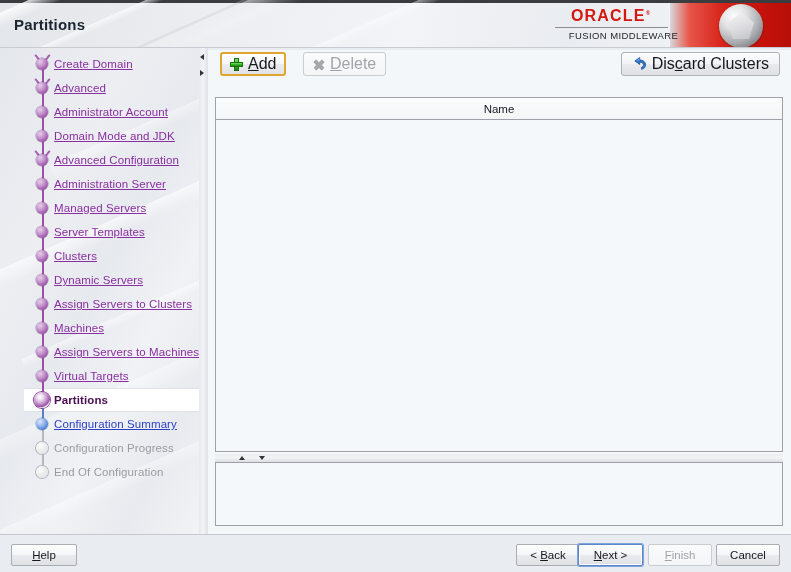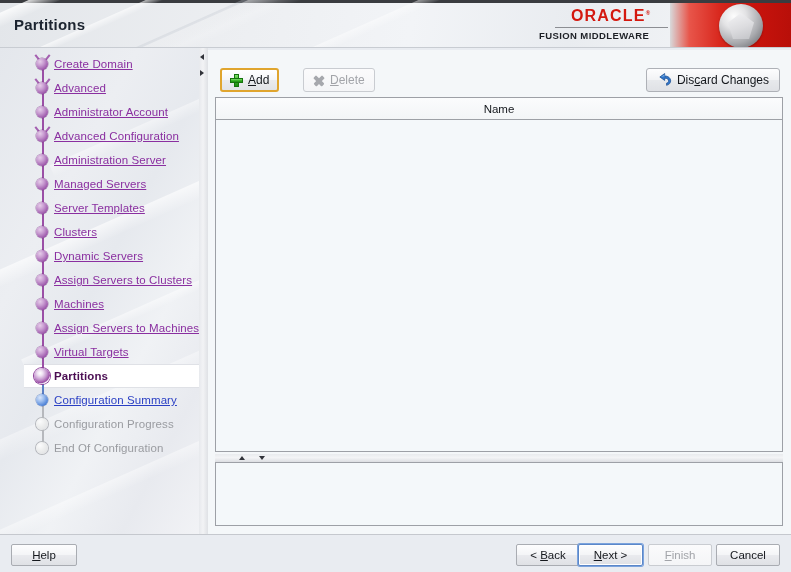--- a/index.html
+++ b/index.html
@@ -103,24 +103,25 @@
     letter-spacing: 0;
   }
   #oracle-rule {
     position: absolute;
     right: 123px; top: 24px;
     width: 113px; height: 1px;
     background: #8c8e93;
   }
   #oracle-sub {
     position: absolute;
-    right: 133px; top: 27px;
+    right: 108px; top: 27px;
     width: 119px;
+    text-align: center;
     font-size: 9.5px;
-    font-weight: bold;
+    font-weight: normal;
     letter-spacing: .4px;
     color: #1d2026;
   }
 
   
   #sidebar {
     position: absolute;
     left: 0; top: 48px;
     width: 204px; height: 486px;
     background: linear-gradient(118deg, #e4e7ec 0%, #eceef2 30%, #e6e9ee 48%, #f0f2f5 66%, #e8eaef 82%, #f2f3f6 100%);
@@ -274,27 +275,27 @@
 
   #toolbar {
     position: absolute;
     left: 0; top: 0;
     width: 584px; height: 44px;
     background: #f4f7f9;
   }
 
   .tb-btn {
     position: absolute;
-    top: 18px;
+    top: 2px;
     height: 24px;
     display: flex;
     align-items: center;
     gap: 5px;
     padding: 0 9px;
-    font-size: 12px;
+    font-size: 16px;
     color: #15181d;
     background: linear-gradient(to bottom, #fdfdfe 0%, #f2f3f5 48%, #e7e9ec 52%, #dfe1e5 100%);
     border: 1px solid #aeb1b7;
     border-radius: 3px;
     cursor: pointer;
     white-space: nowrap;
   }
   #btn-add {
     left: 13px;
     border: 2px solid #e0a52e;
@@ -496,20 +497,28 @@
             <div class="connector top-half "></div>
             <div class="connector bot-half "></div>
             <div class="node"></div>
           </div>
           <span class="nav-label">Administrator Account</span>
         </div>
         <div class="nav-item">
           <div class="node-wrap">
             <div class="connector top-half "></div>
             <div class="connector bot-half "></div>
+            <div class="node"></div>
+          </div>
+          <span class="nav-label">Domain Mode and JDK</span>
+        </div>
+        <div class="nav-item">
+          <div class="node-wrap">
+            <div class="connector top-half "></div>
+            <div class="connector bot-half "></div>
             <div class="branch l"></div>
             <div class="branch r"></div>
             <div class="node"></div>
           </div>
           <span class="nav-label">Advanced Configuration</span>
         </div>
         <div class="nav-item">
           <div class="node-wrap">
             <div class="connector top-half "></div>
             <div class="connector bot-half "></div>
@@ -635,21 +644,21 @@
       <div class="tb-btn" id="btn-delete">
         <span class="icon-x"></span>
         <span><span></span><span class="mn">D</span><span>elete</span></span>
       </div>
 
       <div class="tb-btn" id="btn-discard">
         <svg class="icon-undo" viewBox="0 0 16 15">
           <path d="M8.2 3.1 C12 3.1 14.6 5.4 14.6 8.4 C14.6 10.8 12.9 12.6 10.2 13.2 L10.2 10.9 C11.6 10.4 12.4 9.6 12.4 8.5 C12.4 6.8 10.7 5.5 8.2 5.5 L8.2 8.0 L3.0 4.3 L8.2 0.6 Z" fill="#2f74c8" stroke="#1b4f93" stroke-width="0.8" stroke-linejoin="round"></path>
           <path d="M4.2 4.3 L8.0 1.6 L8.0 3.4 Z" fill="#8dc0ef" opacity="0.8"></path>
         </svg>
-        <span><span>Dis</span><span class="mn">c</span><span>ard Changes</span></span>
+        <span><span>Dis</span><span class="mn">c</span><span>ard Clusters</span></span>
       </div>
     </div>
 
     <div id="table-wrap">
       <div id="table-head">
         <div class="th">Name</div>
       </div>
       <div id="table-body"></div>
     </div>
 

